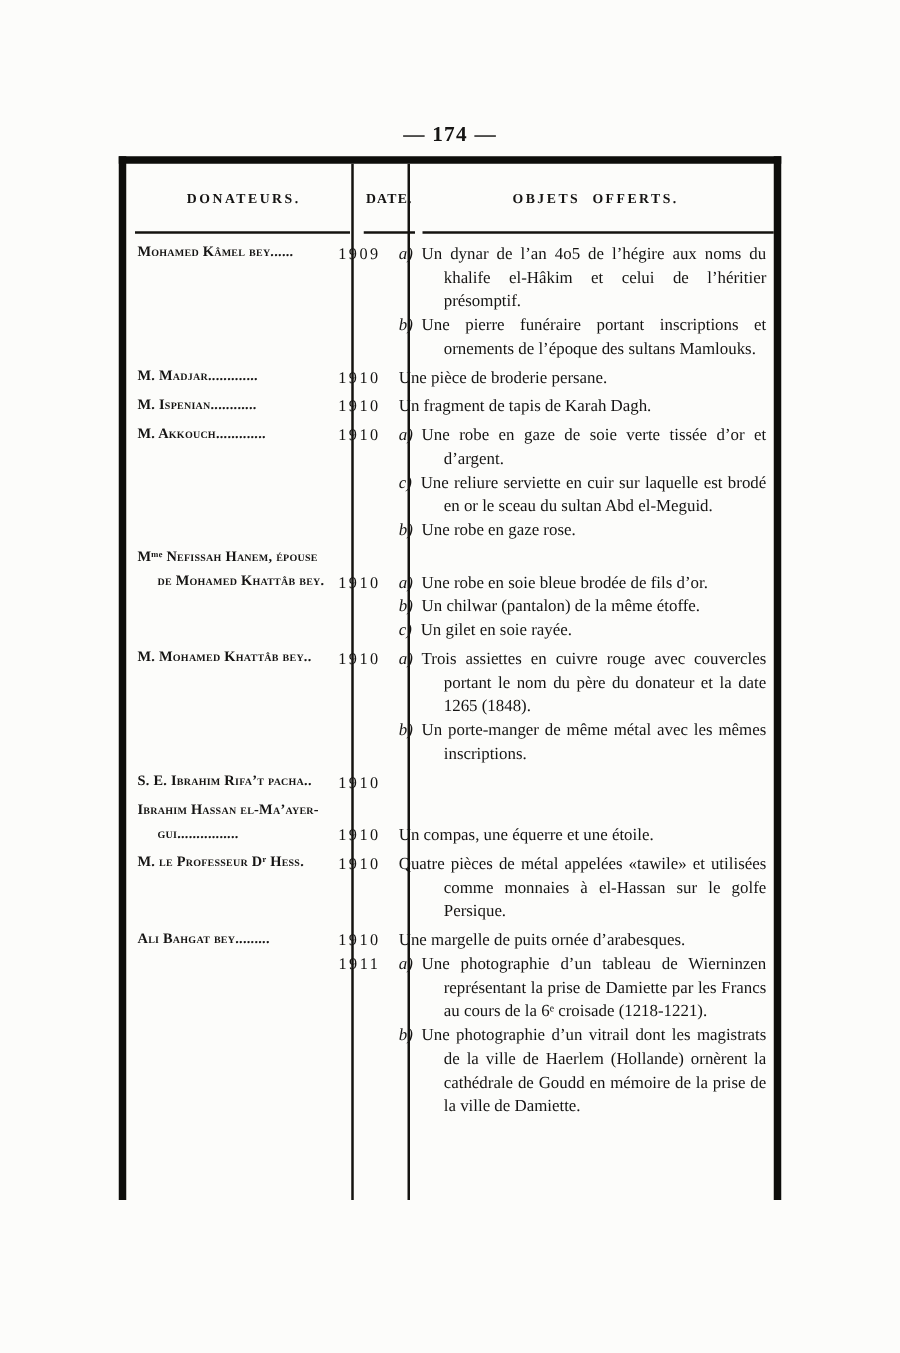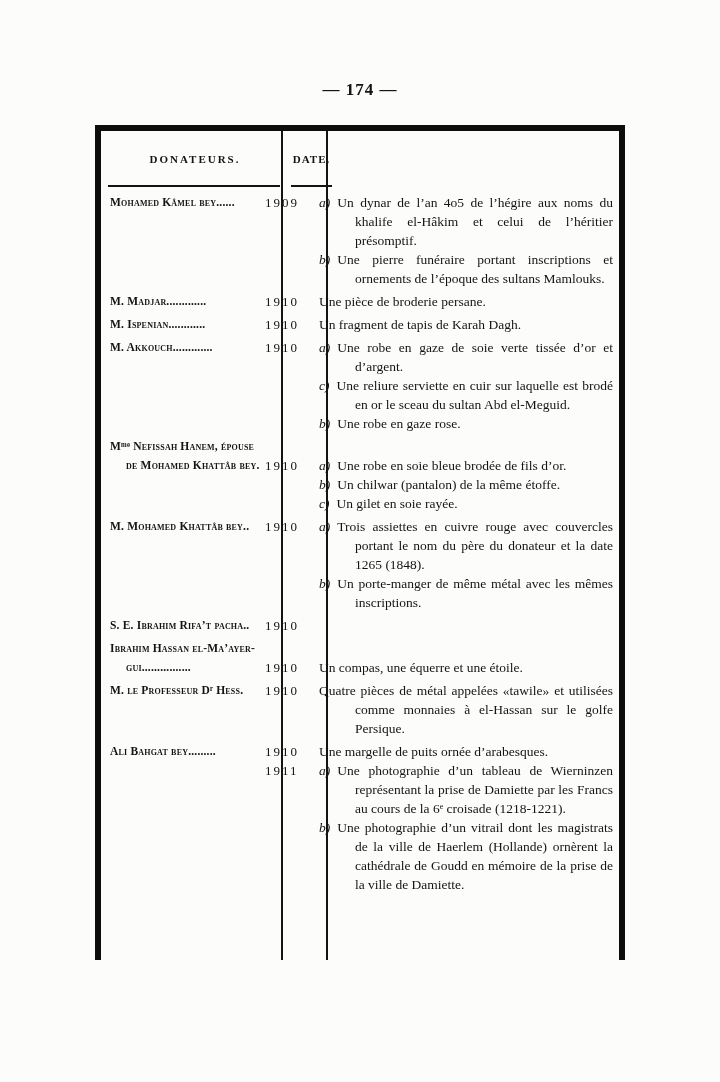--- a/index.html
+++ b/index.html
@@ -4,21 +4,21 @@
 <style>
   html,body{margin:0;padding:0;}
   body{
     width:720px;height:1082px;overflow:hidden;
     background:#fcfcfa;color:#151413;
     font-family:"Liberation Serif","DejaVu Serif",serif;
     position:relative;
   }
   .page{position:absolute;inset:0;}
   .page-number{
-    position:absolute;top:80px;left:0;width:720px;
+    position:absolute;top:98px;left:0;width:720px;
     text-align:center;font-size:17px;font-weight:bold;letter-spacing:1px;
   }
   
   .table{
     position:absolute;left:95px;top:125px;width:530px;height:835px;
     border-top:6px solid #0d0d0b;
     border-left:6px solid #0d0d0b;
     border-right:6px solid #0d0d0b;
     border-bottom:none;
     box-sizing:border-box;
@@ -44,21 +44,21 @@
   .donor{width:164px;box-sizing:border-box;padding:0 4px 0 9px;}
   .donor-line{
     font-variant:small-caps;font-weight:bold;font-size:11.5px;
     letter-spacing:0.2px;white-space:nowrap;line-height:19px;
   }
   .donor-line.cont{padding-left:16px;}
   .segs{flex:1;display:flex;flex-direction:column;}
   .segs.offset1{margin-top:19px;}
   .seg{display:flex;}
   .seg-date{
-    width:45px;box-sizing:border-box;text-align:left;
+    width:45px;box-sizing:border-box;text-align:center;
     font-size:13px;letter-spacing:2px;flex-shrink:0;
   }
   .seg-items{flex:1;box-sizing:border-box;padding:0 6px 0 9px;}
   .item{
     margin:0;padding-left:36px;text-indent:-36px;
     text-align:justify;
   }
   .item .letter{font-style:italic;padding-right:7px;}
 </style>
 </head>
@@ -75,20 +75,24 @@
 
     <div class="thead">
       <div class="th th-donateurs">
         <span>DONATEURS.</span>
         <div class="th-rule"></div>
       </div>
       <div class="th th-date">
         <span>DATE.</span>
         <div class="th-rule"></div>
       </div>
+      <div class="th th-objets">
+        <span>OBJETS OFFERTS.</span>
+        <div class="th-rule"></div>
+      </div>
     </div>
 
     <div class="tbody" id="tbody">
         <div class="entry">
           <div class="donor">
             <div class="donor-line">Mohamed Kâmel bey......</div>
           </div>
           <div class="segs">
             <div class="seg">
               <div class="seg-date">1909</div>

